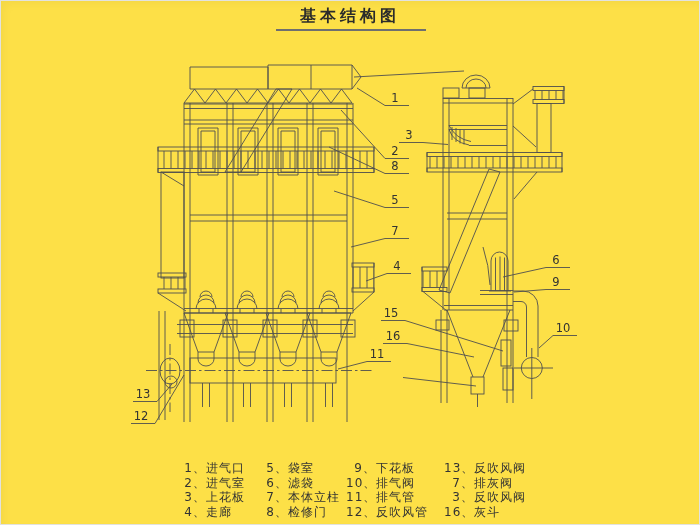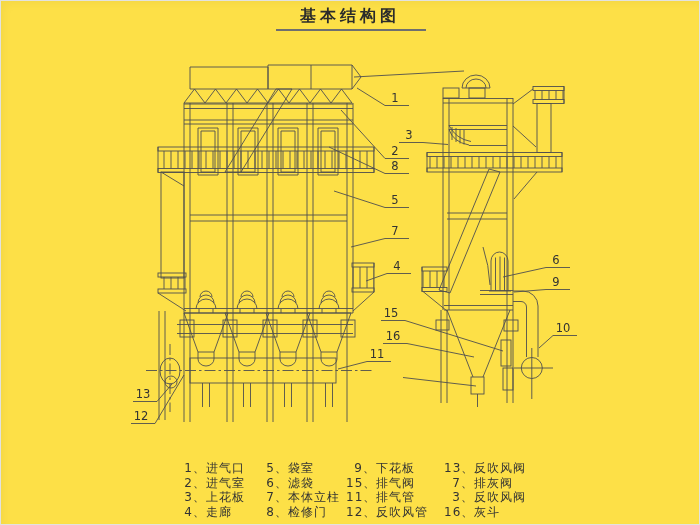--- a/index.html
+++ b/index.html
@@ -270,21 +270,21 @@
       <div class="lg-item"><span class="lg-num">4、</span><span>走廊</span></div>
     </div>
     <div class="lg-col c2">
       <div class="lg-item"><span class="lg-num">5、</span><span>袋室</span></div>
       <div class="lg-item"><span class="lg-num">6、</span><span>滤袋</span></div>
       <div class="lg-item"><span class="lg-num">7、</span><span>本体立柱</span></div>
       <div class="lg-item"><span class="lg-num">8、</span><span>检修门</span></div>
     </div>
     <div class="lg-col c3">
       <div class="lg-item"><span class="lg-num">9、</span><span>下花板</span></div>
-      <div class="lg-item"><span class="lg-num">15、</span><span>排气阀</span></div>
+      <div class="lg-item"><span class="lg-num">10、</span><span>排气阀</span></div>
       <div class="lg-item"><span class="lg-num">11、</span><span>排气管</span></div>
       <div class="lg-item"><span class="lg-num">12、</span><span>反吹风管</span></div>
     </div>
     <div class="lg-col c4">
       <div class="lg-item"><span class="lg-num">13、</span><span>反吹风阀</span></div>
       <div class="lg-item"><span class="lg-num">7、</span><span>排灰阀</span></div>
       <div class="lg-item"><span class="lg-num">3、</span><span>反吹风阀</span></div>
       <div class="lg-item"><span class="lg-num">16、</span><span>灰斗</span></div>
     </div>
   </div>

